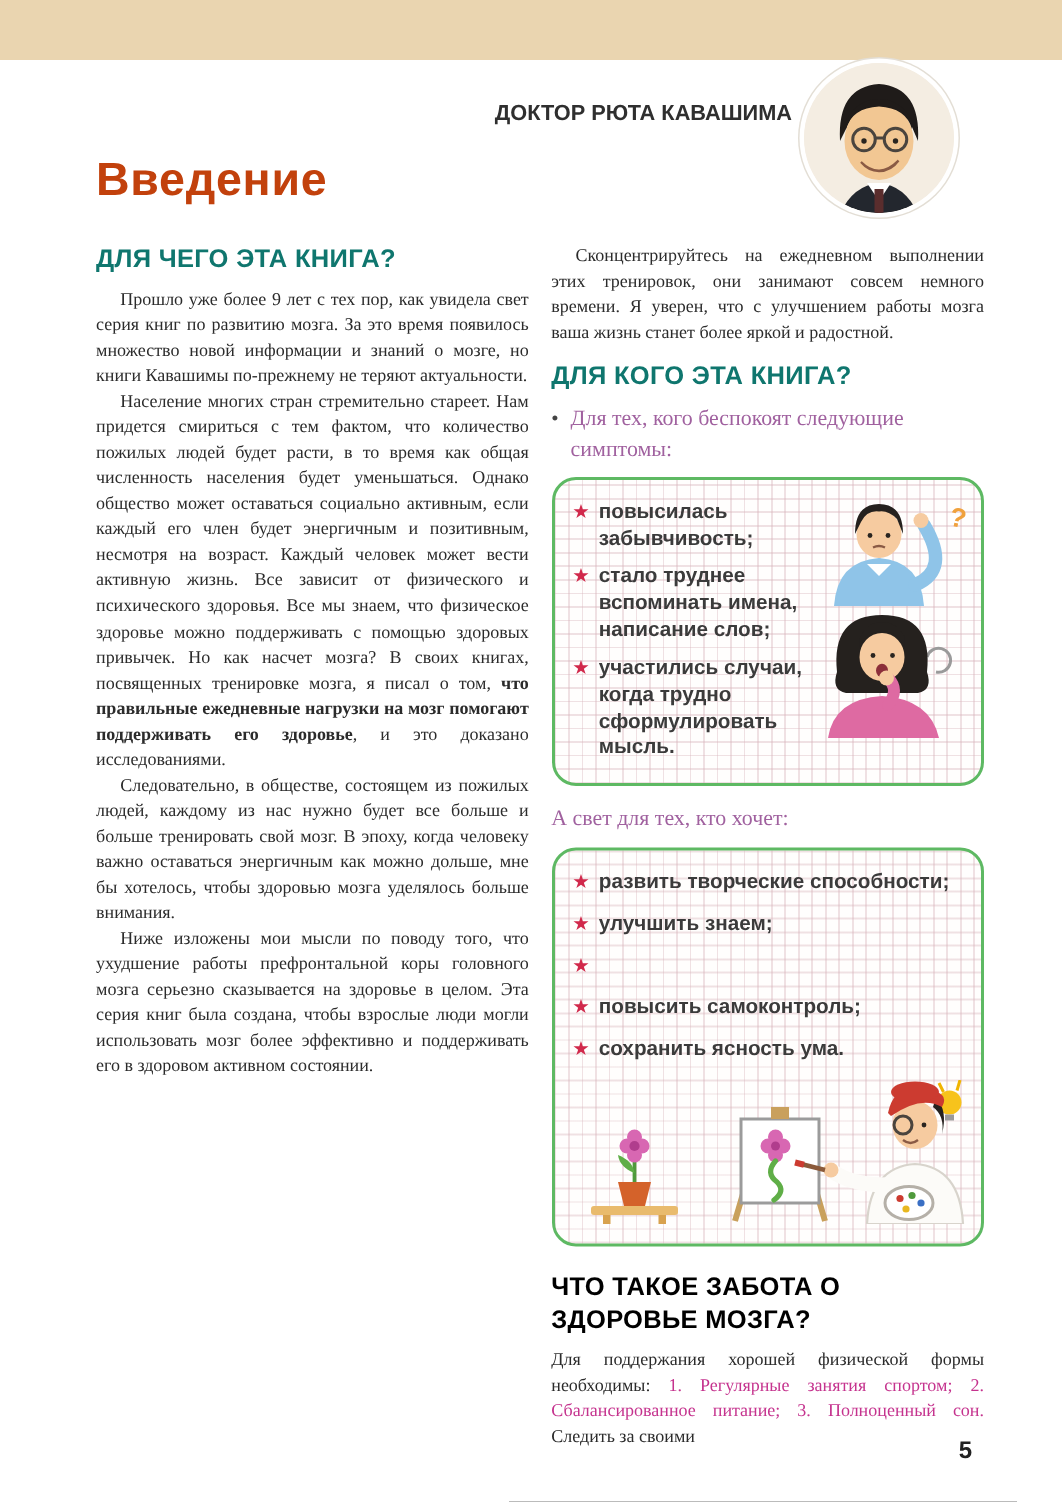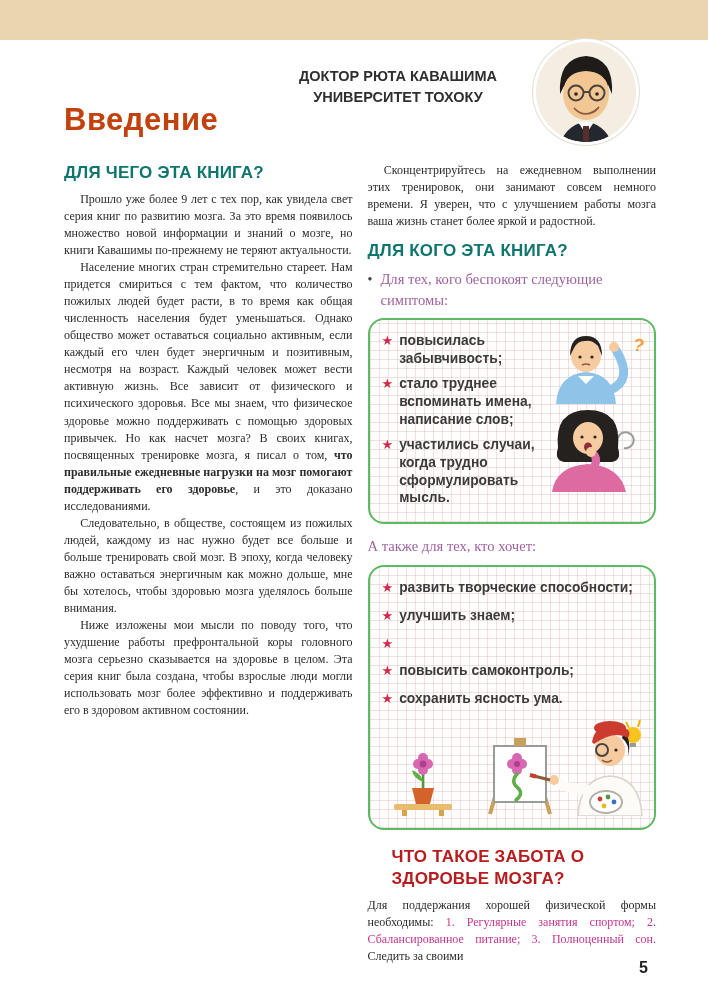--- a/index.html
+++ b/index.html
@@ -7,21 +7,21 @@
   .page {
     position:relative; width:708px; height:1001px; margin:0 auto;
     background:#ffffff; overflow:hidden;
     font-family:"Liberation Serif","DejaVu Serif",serif;
     color:#2b2b2b;
   }
   .top-band { position:absolute; top:0; left:0; width:708px; height:40px; background:#ead5b0; }
 
   .credit {
     position:absolute; top:66px; right:180px; width:260px;
-    text-align:center; font-family:"Liberation Sans","DejaVu Sans",sans-serif;
+    text-align:right; font-family:"Liberation Sans","DejaVu Sans",sans-serif;
     font-weight:700; font-size:14.5px; line-height:1.45; color:#2f2f2f;
   }
   .portrait {
     position:absolute; top:42px; right:72px; width:100px; height:100px;
     border-radius:50%; overflow:hidden; background:#f4ede2;
     box-shadow:0 0 0 3px #fff, 0 0 0 4px #e3ded5;
   }
   .page-title {
     position:absolute; top:102px; left:64px;
     font-family:"Liberation Sans","DejaVu Sans",sans-serif;
@@ -32,21 +32,21 @@
     display:flex; gap:15px;
   }
   .col { flex:1 1 0; min-width:0; }
 
   .h-blue, .h-cyan {
     font-family:"Liberation Sans","DejaVu Sans",sans-serif;
     font-weight:700; font-size:17px; line-height:1.3; letter-spacing:.2px;
     margin:10px 0 7px;
   }
   .h-blue { color:#0f766e; }
-  .h-cyan { color:#b91c1c; margin-top:16px;margin-left:24px; }
+  .h-cyan { color:#000000; margin-top:16px; }
   .col p.body {
     font-size:12px; line-height:1.42; text-align:justify;
     text-indent:1.35em;
   }
   .b { font-weight:700; }
   .magenta { color:#c5338e; }
 
   .bullet-line {
     display:flex; gap:8px; margin:2px 0 8px;
     font-size:14.6px; line-height:1.4; color:#a0619f;
@@ -82,21 +82,20 @@
 </style>
 </head>
 <body>
 
 <div class="page">
 
   <div class="top-band"></div>
 
   <div class="credit">
     <div>ДОКТОР РЮТА КАВАШИМА</div>
-    <div>УНИВЕРСИТЕТ ТОХОКУ</div>
   </div>
 
   <div class="portrait">
     <svg width="100" height="100" viewBox="0 0 100 100">
       <defs>
           <clipPath id="cp">
             <circle cx="50" cy="50" r="50"></circle>
           </clipPath>
         </defs>
       <g clip-path="url(#cp)">
@@ -178,21 +177,21 @@
               <circle cx="55" cy="29" r="1.6" fill="#2a2520"></circle>
               <ellipse cx="48" cy="39" rx="4" ry="4.5" fill="#8c2f3a"></ellipse>
               <path d="M12,84 Q16,58 48,56 Q80,58 86,84 Z" fill="#de6aa2"></path>
               <path d="M52,62 Q60,52 52,44" fill="none" stroke="#de6aa2" stroke-width="8" stroke-linecap="round"></path>
               <circle cx="51" cy="44" r="5" fill="#f6cba0"></circle>
             </svg>
           </div>
         </div>
       </div>
 
-      <div class="also-line">А также для тех, кто хочет:</div>
+      <div class="also-line">А свет для тех, кто хочет:</div>
 
       <div class="greenbox box2">
         <div class="star-item">
           <span class="star">★</span>
           <span>развить творческие способности;</span>
         </div>
         <div class="star-item">
           <span class="star">★</span>
           <span>улучшить знаем;</span>
         </div>

